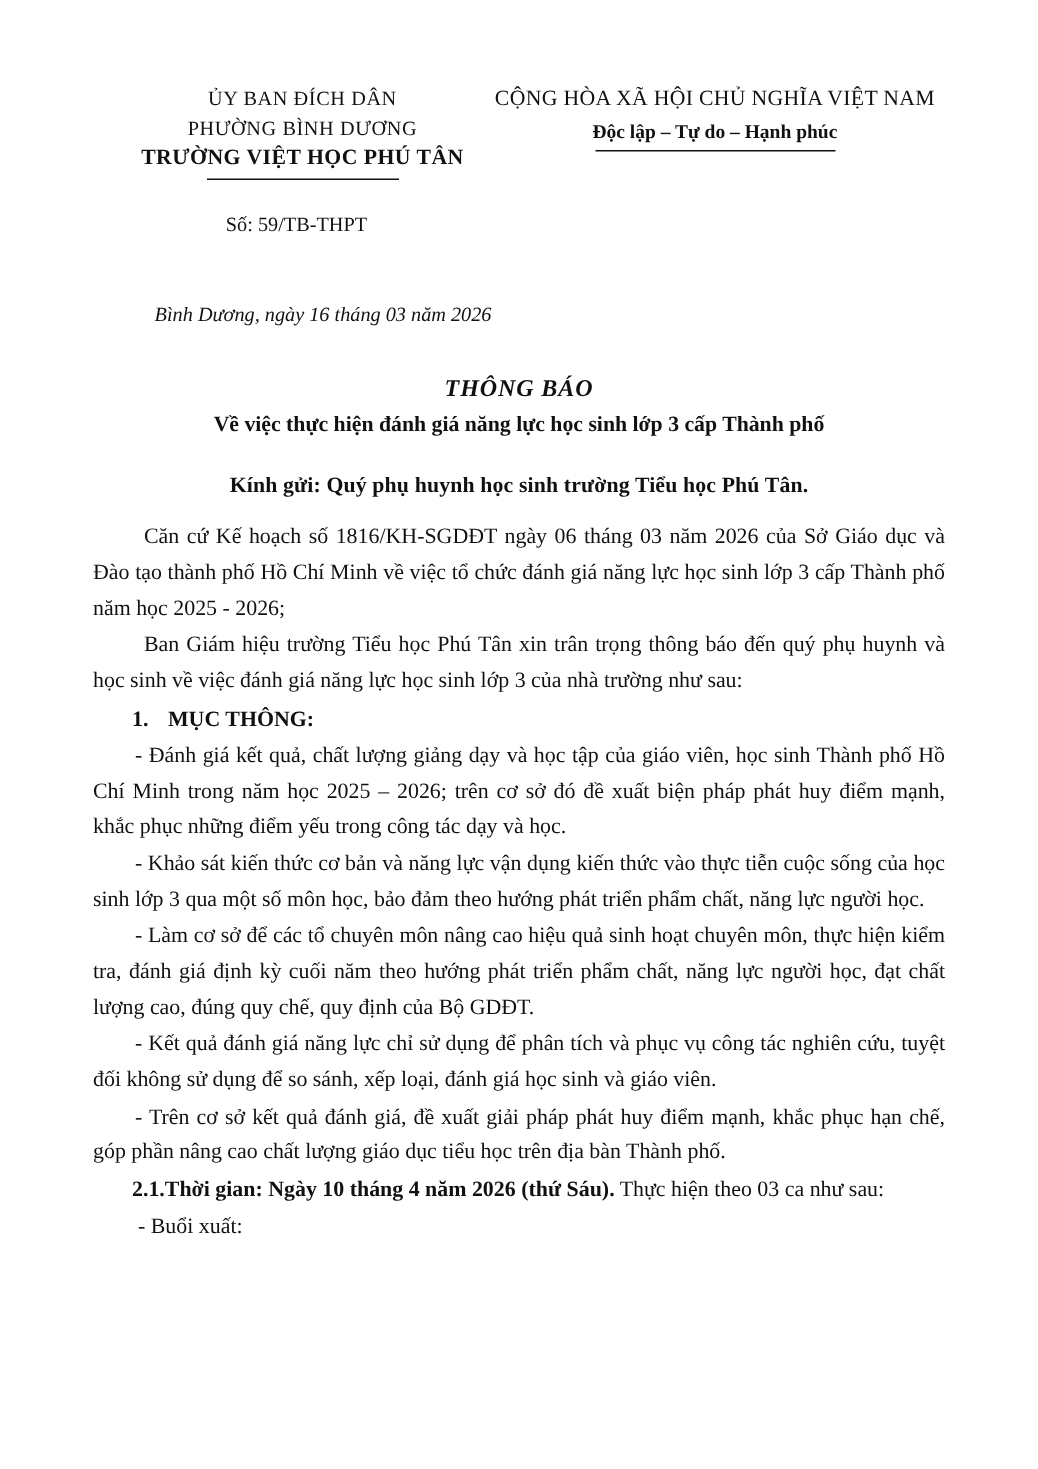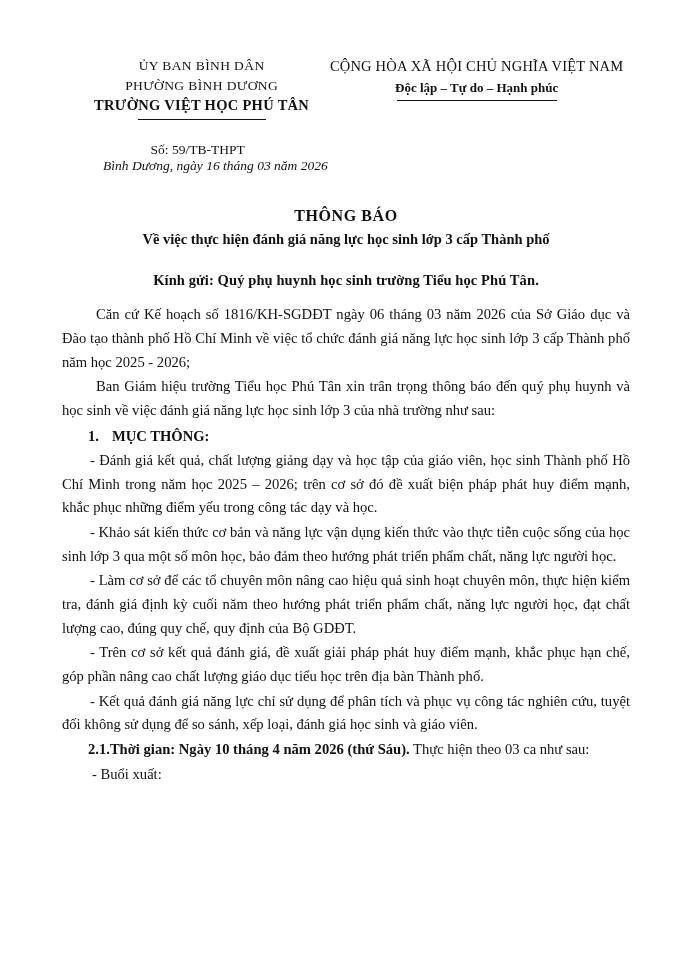--- a/index.html
+++ b/index.html
@@ -89,30 +89,32 @@
     font-size: 13.5px;
     padding-left: 10px;
     box-sizing: border-box;
   }
   .sub-right {
     width: 54%;
     text-align: center;
     font-size: 13.5px;
     font-style: italic;
     box-sizing: border-box;
+    margin-top: 44px;
   }
   .title-block {
     margin-top: 30px;
     text-align: center;
   }
   .title-main {
     font-weight: bold;
     font-size: 16px;
     letter-spacing: 0.6px;
     line-height: 1.5;
+    font-style: italic;
   }
   .title-sub {
     font-weight: bold;
     font-size: 14.5px;
     line-height: 1.55;
   }
   .recipient {
     margin-top: 22px;
     font-weight: bold;
     font-size: 14.5px;
@@ -153,21 +155,21 @@
     text-indent: 30px;
   }
 </style>
 </head>
 <body>
 
 <div class="page">
 
   <div class="header">
     <div class="header-left">
-      <div class="hl1">ỦY BAN BÌNH DÂN</div>
+      <div class="hl1">ỦY BAN ĐÍCH DÂN</div>
       <div class="hl2">PHƯỜNG BÌNH DƯƠNG</div>
       <div class="hl3">TRƯỜNG VIỆT HỌC PHÚ TÂN</div>
       <div class="rule-left"></div>
     </div>
     <div class="header-right">
       <div class="hr1">CỘNG HÒA XÃ HỘI CHỦ NGHĨA VIỆT NAM</div>
       <div class="hr2">Độc lập – Tự do – Hạnh phúc</div>
       <div class="rule"></div>
     </div>
   </div>
@@ -188,22 +190,22 @@
     <p class="para">Căn cứ Kế hoạch số 1816/KH-SGDĐT ngày 06 tháng 03 năm 2026 của Sở Giáo dục và Đào tạo thành phố Hồ Chí Minh về việc tổ chức đánh giá năng lực học sinh lớp 3 cấp Thành phố năm học 2025 - 2026;</p>
     <p class="para">Ban Giám hiệu trường Tiểu học Phú Tân xin trân trọng thông báo đến quý phụ huynh và học sinh về việc đánh giá năng lực học sinh lớp 3 của nhà trường như sau:</p>
 
     <p class="section">
       <span class="num">1.</span><span>MỤC THÔNG:</span>
     </p>
 
     <p class="bullet">- Đánh giá kết quả, chất lượng giảng dạy và học tập của giáo viên, học sinh Thành phố Hồ Chí Minh trong năm học 2025 – 2026; trên cơ sở đó đề xuất biện pháp phát huy điểm mạnh, khắc phục những điểm yếu trong công tác dạy và học.</p>
     <p class="bullet">- Khảo sát kiến thức cơ bản và năng lực vận dụng kiến thức vào thực tiễn cuộc sống của học sinh lớp 3 qua một số môn học, bảo đảm theo hướng phát triển phẩm chất, năng lực người học.</p>
     <p class="bullet">- Làm cơ sở để các tổ chuyên môn nâng cao hiệu quả sinh hoạt chuyên môn, thực hiện kiểm tra, đánh giá định kỳ cuối năm theo hướng phát triển phẩm chất, năng lực người học, đạt chất lượng cao, đúng quy chế, quy định của Bộ GDĐT.</p>
+    <p class="bullet">- Kết quả đánh giá năng lực chỉ sử dụng để phân tích và phục vụ công tác nghiên cứu, tuyệt đối không sử dụng để so sánh, xếp loại, đánh giá học sinh và giáo viên.</p>
     <p class="bullet">- Trên cơ sở kết quả đánh giá, đề xuất giải pháp phát huy điểm mạnh, khắc phục hạn chế, góp phần nâng cao chất lượng giáo dục tiểu học trên địa bàn Thành phố.</p>
-    <p class="bullet">- Kết quả đánh giá năng lực chỉ sử dụng để phân tích và phục vụ công tác nghiên cứu, tuyệt đối không sử dụng để so sánh, xếp loại, đánh giá học sinh và giáo viên.</p>
 
 
     <p class="sub-item">
       <b>2.1.Thời gian: Ngày 10 tháng 4 năm 2026 (thứ Sáu).</b><span> Thực hiện theo 03 ca như sau:</span>
     </p>
 
     <p class="dash">-  Buổi xuất:</p>
   </div>
 
 </div>

